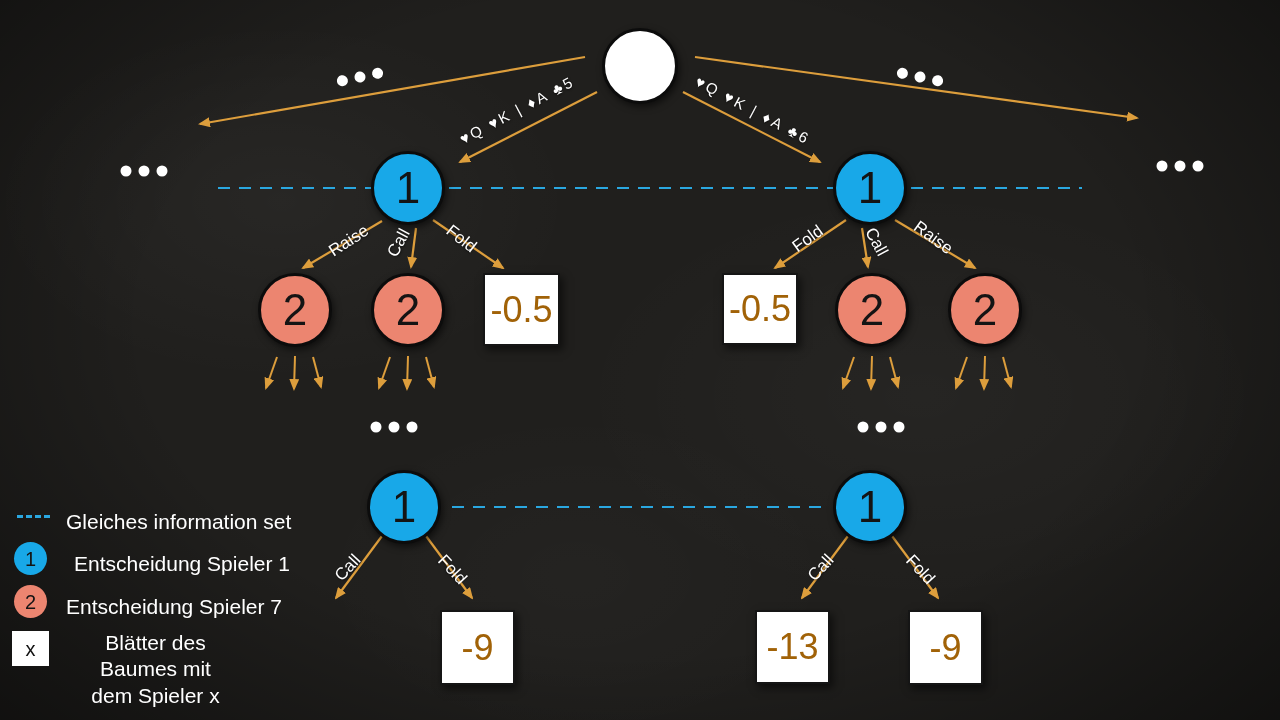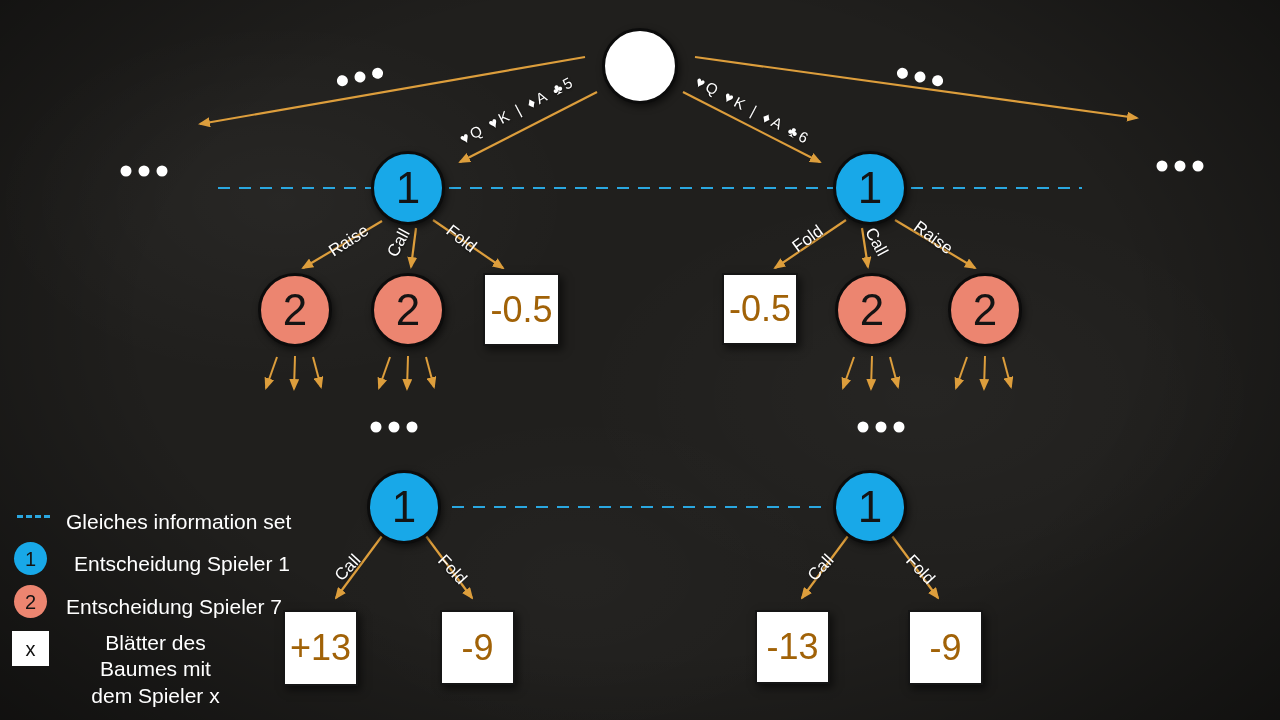--- a/index.html
+++ b/index.html
@@ -164,21 +164,20 @@
   <div class="leaf" style="left:722px; top:273px; width:76px; height:72px;">-0.5</div>
 
   <div class="node p1" style="left:367px; top:470px;">1</div>
   <div class="node p1" style="left:833px; top:470px;">1</div>
 
   <div class="edge-label" style="left:348px; top:568px; --r:-47deg;">Call</div>
   <div class="edge-label" style="left:452px; top:570px; --r:47deg;">Fold</div>
   <div class="edge-label" style="left:821px; top:568px; --r:-47deg;">Call</div>
   <div class="edge-label" style="left:920px; top:570px; --r:47deg;">Fold</div>
 
-  <div class="leaf" style="left:283px; top:610px; width:75px; height:76px;">+13</div>
   <div class="leaf" style="left:440px; top:610px; width:75px; height:75px;">-9</div>
   <div class="leaf" style="left:755px; top:610px; width:75px; height:74px;">-13</div>
   <div class="leaf" style="left:908px; top:610px; width:75px; height:75px;">-9</div>
 
   <div>
     <div class="legend-dash" style="left:17px; top:515px;"></div>
     <div class="legend-label" style="left:66px; top:509px;">Gleiches information set</div>
 
     <div class="legend-node p1" style="left:14px; top:542px;">1</div>
     <div class="legend-label" style="left:74px; top:551px;">Entscheidung Spieler 1</div>

